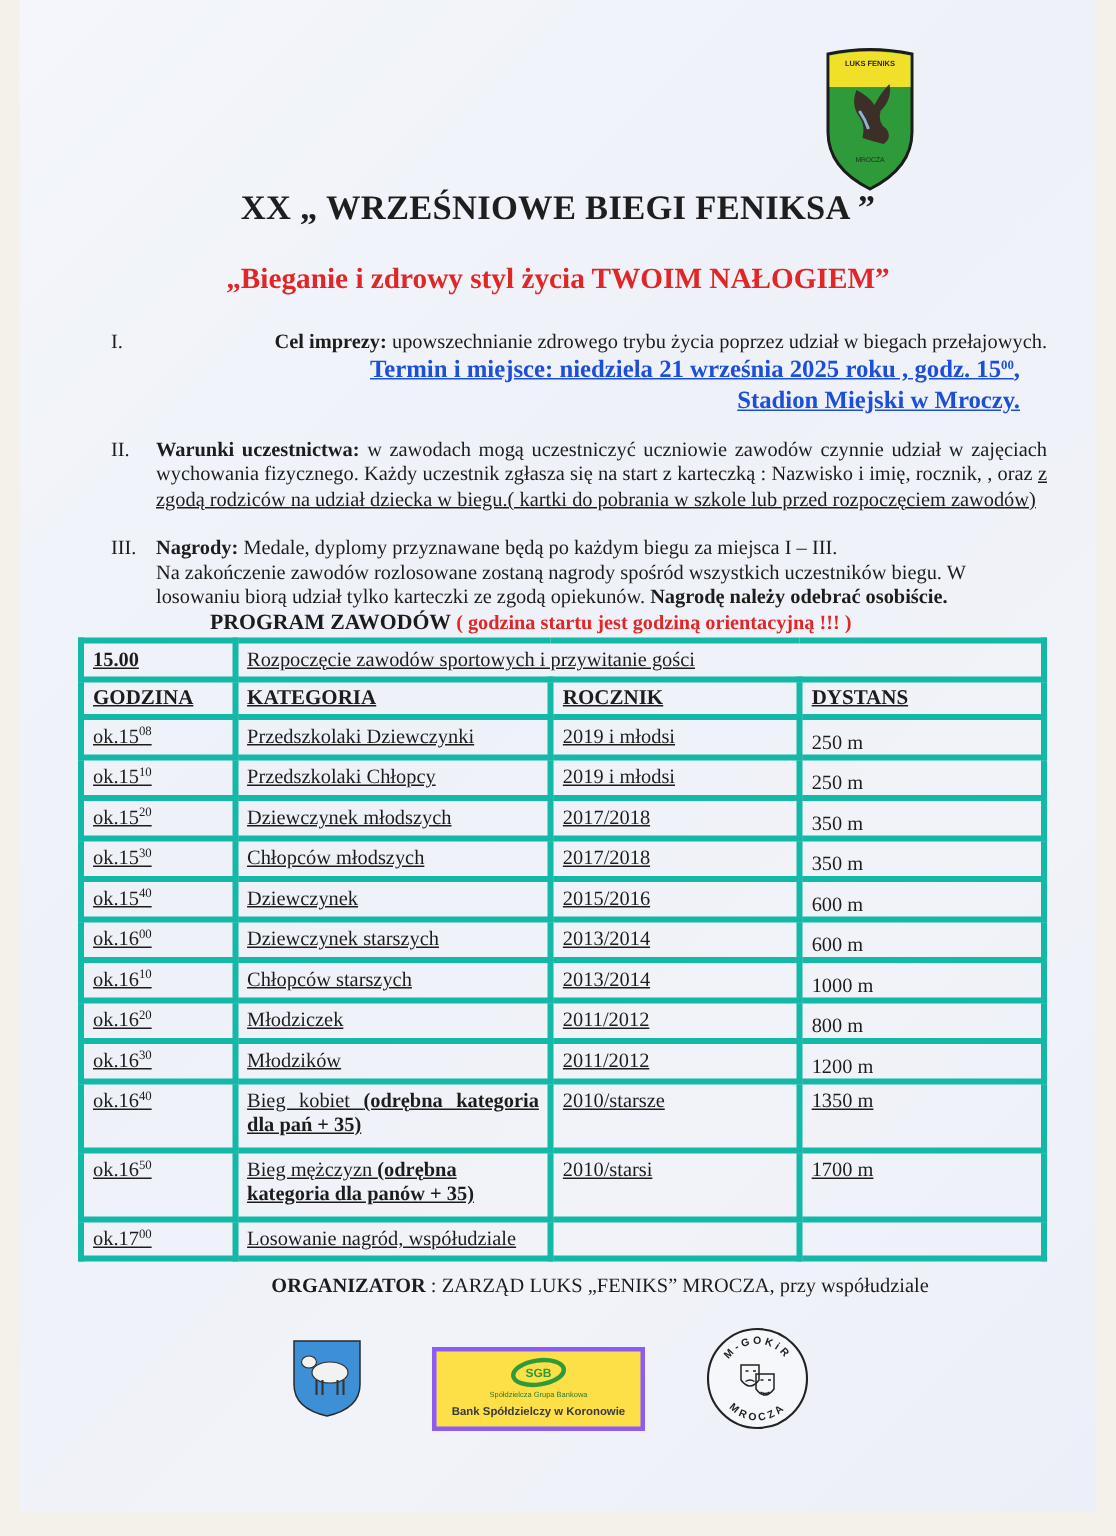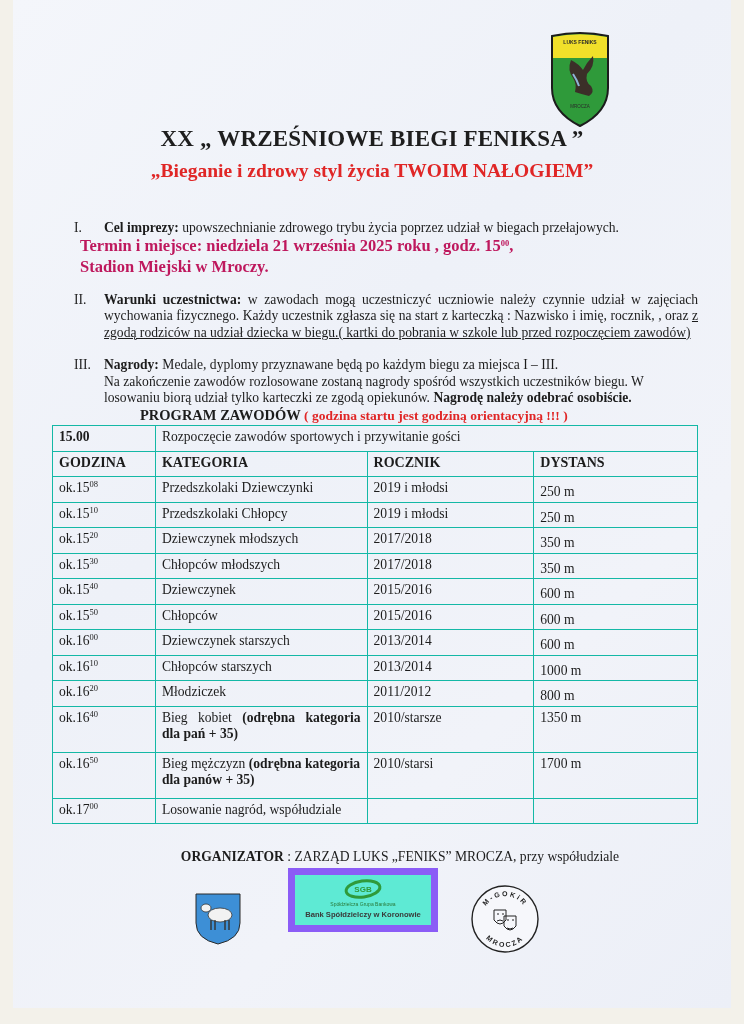--- a/index.html
+++ b/index.html
@@ -17,62 +17,62 @@
   .abs { position: absolute; }
 
   
   .club-logo { left: 549px; top: 30px; width: 62px; height: 98px; }
 
   .title {
     left: 0; width: 744px; top: 126px; text-align: center;
     font-weight: bold; font-size: 23px; letter-spacing: 0.2px; color: #1e1e1e;
   }
   .subtitle {
-    left: 0; width: 744px; top: 160px; text-align: center;
+    left: 0; width: 744px; top: 176px; text-align: center;
     font-weight: bold; font-size: 19.5px; color: #e02626;
   }
   .sec { font-size: 13.6px; line-height: 16.4px; }
   .sec-num { position: absolute; left: 74px; font-size: 13.6px; }
   .sec-body { position: absolute; left: 104px; width: 594px; text-align: justify; }
   .bold { font-weight: bold; }
   .green {
-    color: #be185d; font-weight: bold; font-size: 16.5px; text-align: left;
-    left: 80px; width: 600px; line-height: 20px;
+    color: #1d4ed8; font-weight: bold; font-size: 16.5px; text-align: right;
+    left: 80px; width: 600px; line-height: 20px; text-decoration: underline;
   }
   .u { text-decoration: underline; }
   .program {
     left: 140px; top: 407px; font-size: 14.5px; font-weight: bold; white-space: nowrap;
   }
   .program .red { color: #e02626; font-size: 13.5px; margin-top: 20px; }
 
   table.sched {
     position: absolute; left: 52px; top: 425px; width: 646px;
     border-collapse: collapse; font-size: 13.6px;
   }
   table.sched td {
-    border: 1px solid #14b8a6; padding: 3px 6px 0 6px; vertical-align: top;
+    border: 4px solid #14b8a6; padding: 3px 6px 0 6px; vertical-align: top; text-decoration: underline;
   }
   table.sched col.c1 { width: 103px; }
   table.sched col.c2 { width: 212px; }
   table.sched col.c3 { width: 167px; }
   table.sched col.c4 { width: 164px; }
   tr.r { height: 25.5px; }
   tr.rh td { font-weight: bold; font-size: 14px; }
   tr.r2 { height: 46px; }
   td .dist { display: inline-block; margin-top: 4px; }
   sup { font-size: 8.5px; vertical-align: 5px; line-height: 0; }
 
   .organizer {
     left: 0; width: 744px; top: 849px; text-align: center; font-size: 13.6px; padding-left: 28px;
   }
 
   .logo-town { left: 195px; top: 893px; width: 46px; height: 52px; }
   .logo-bank {
-    left: 288px; top: 868px; width: 136px; height: 50px;
-    border: 7px solid #8b5cf6; background: #5eead4;
+    left: 288px; top: 898px; width: 136px; height: 50px;
+    border: 3px solid #8b5cf6; background: #fde047;
   }
   .logo-gokir { left: 470px; top: 884px; width: 70px; height: 70px; }
   .bank-line1 {
     position: absolute; left: 0; width: 136px; top: 26px; text-align: center;
     font-family: "Liberation Sans", sans-serif; font-size: 5px; color: #2a7a3a;
   }
   .bank-line2 {
     position: absolute; left: 0; width: 136px; top: 35px; text-align: center;
     font-family: "Liberation Sans", sans-serif; font-size: 7.6px; font-weight: bold; color: #3a3a3a;
   }
@@ -91,33 +91,33 @@
     <path d="M24 44 Q28 50 30 56" stroke="#8fb4d8" stroke-width="2" fill="none"></path>
   </g>
   <text x="31" y="78" font-size="4.5" text-anchor="middle" fill="#2a2a2a" font-family="Liberation Sans, sans-serif">MROCZA</text>
 </svg>
 
 <div class="abs title">XX „ WRZEŚNIOWE BIEGI FENIKSA ”</div>
 <div class="abs subtitle">„Bieganie i zdrowy styl życia TWOIM NAŁOGIEM”</div>
 
 <div class="sec">
   <span class="sec-num" style="top:220px;">I.</span>
-  <div class="sec-body" style="top:220px; text-align:left;">
+  <div class="sec-body" style="top:220px; text-align:right;">
     <span class="bold">Cel imprezy:</span><span> upowszechnianie zdrowego trybu życia poprzez udział w biegach przełajowych.</span>
   </div>
 </div>
 <div class="abs green" style="top:236px;">
   <span>Termin i miejsce: niedziela 21 września 2025 roku , godz. 15</span><sup>00</sup><span>,</span>
 </div>
 <div class="abs green" style="top:257px;">Stadion Miejski w Mroczy.</div>
 
 <div class="sec">
   <span class="sec-num" style="top:292px;">II.</span>
   <div class="sec-body" style="top:292px;">
-    <span class="bold">Warunki uczestnictwa:</span><span> w zawodach mogą uczestniczyć uczniowie należy czynnie udział w zajęciach wychowania fizycznego. Każdy uczestnik zgłasza się na start z karteczką : Nazwisko i imię, rocznik, , oraz </span><span class="u">z zgodą rodziców na udział dziecka w biegu.( kartki do pobrania w szkole lub przed rozpoczęciem zawodów)</span>
+    <span class="bold">Warunki uczestnictwa:</span><span> w zawodach mogą uczestniczyć uczniowie zawodów czynnie udział w zajęciach wychowania fizycznego. Każdy uczestnik zgłasza się na start z karteczką : Nazwisko i imię, rocznik, , oraz </span><span class="u">z zgodą rodziców na udział dziecka w biegu.( kartki do pobrania w szkole lub przed rozpoczęciem zawodów)</span>
   </div>
 </div>
 
 <div class="sec">
   <span class="sec-num" style="top:357px;">III.</span>
   <div class="sec-body" style="top:357px; text-align:left;">
     <span class="bold">Nagrody:</span><span> Medale, dyplomy przyznawane będą po każdym biegu za miejsca I – III.</span>
   </div>
   <div class="sec-body" style="top:374px; width:570px; text-align:left;">
     <span>Na zakończenie zawodów rozlosowane zostaną nagrody spośród wszystkich uczestników biegu. W losowaniu biorą udział tylko karteczki ze zgodą opiekunów. </span><span class="bold">Nagrodę należy odebrać osobiście.</span>
@@ -172,42 +172,42 @@
         <td>2017/2018</td>
         <td><span class="dist">350 m</span></td>
       </tr>
       <tr class="r">
         <td><span>ok.15</span><sup>40</sup></td>
         <td>Dziewczynek</td>
         <td>2015/2016</td>
         <td><span class="dist">600 m</span></td>
       </tr>
       <tr class="r">
-        <td><span>ok.15</span><sup>50</sup></td>
-        <td>Chłopców</td>
-        <td>2015/2016</td>
-        <td><span class="dist">600 m</span></td>
-      </tr>
-      <tr class="r">
         <td><span>ok.16</span><sup>00</sup></td>
         <td>Dziewczynek starszych</td>
         <td>2013/2014</td>
         <td><span class="dist">600 m</span></td>
       </tr>
       <tr class="r">
         <td><span>ok.16</span><sup>10</sup></td>
         <td>Chłopców starszych</td>
         <td>2013/2014</td>
         <td><span class="dist">1000 m</span></td>
       </tr>
       <tr class="r">
         <td><span>ok.16</span><sup>20</sup></td>
         <td>Młodziczek</td>
         <td>2011/2012</td>
         <td><span class="dist">800 m</span></td>
+      </tr>
+      <tr class="r">
+        <td><span>ok.16</span><sup>30</sup></td>
+        <td>Młodzików</td>
+        <td>2011/2012</td>
+        <td><span class="dist">1200 m</span></td>
       </tr>
     </tbody>
   <tbody>
       <tr class="r2">
     <td><span>ok.16</span><sup>40</sup></td>
     <td style="text-align:justify;"><span>Bieg kobiet </span><span class="bold">(odrębna kategoria dla pań + 35)</span></td>
     <td>2010/starsze</td>
     <td>1350 m</td>
   </tr>
   <tr class="r2">

